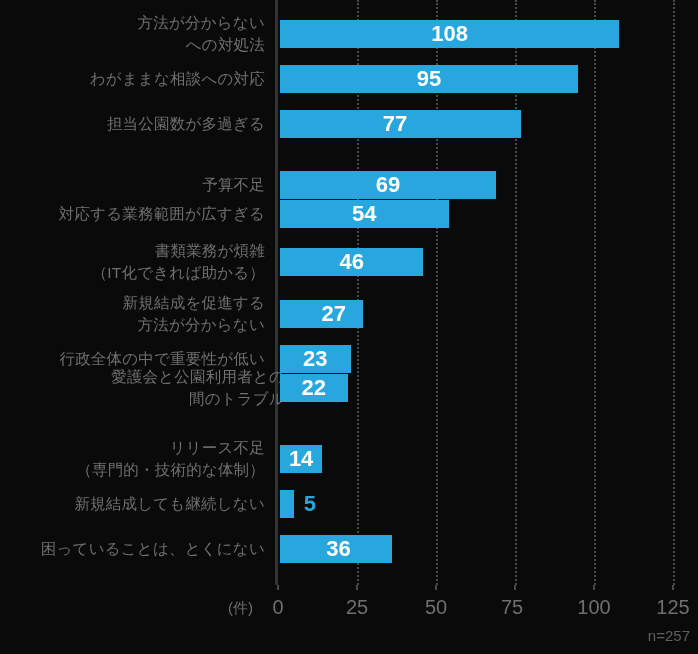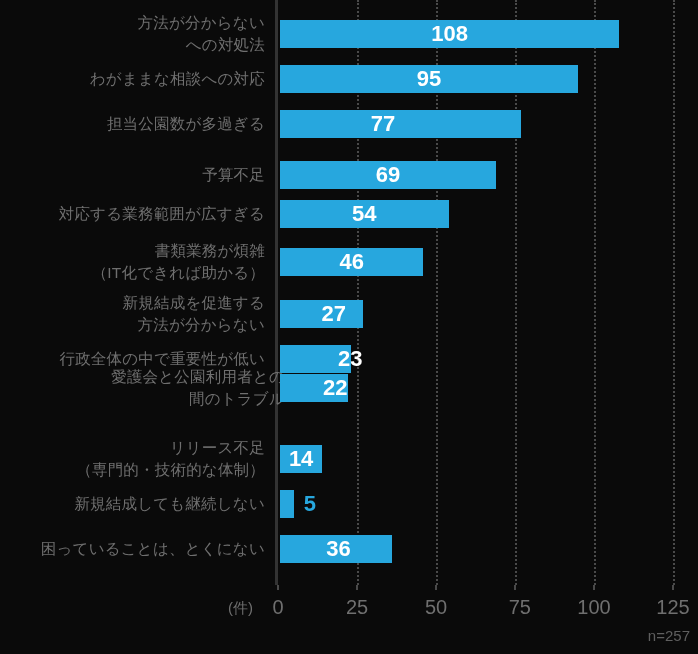--- a/index.html
+++ b/index.html
@@ -157,23 +157,23 @@
           <div class="bar-value" style="left: 280px; width: 339.28px;">108</div>
         </div>
         <div class="row" style="top: 65px;">
           <div class="cat-label">わがままな相談への対応</div>
           <div class="bar" style="width: 298.2px;"></div>
           <div class="bar-value" style="left: 280px; width: 298.2px;">95</div>
         </div>
         <div class="row" style="top: 110px;">
           <div class="cat-label">担当公園数が多過ぎる</div>
           <div class="bar" style="width: 241.32px;"></div>
-          <div class="bar-value" style="left: 284px; width: 198px; text-align: center;">77</div>
-        </div>
-        <div class="row" style="top: 161px;">
+          <div class="bar-value" style="left: 296px; width: 198px; text-align: center;">77</div>
+        </div>
+        <div class="row" style="top: 171px;">
           <div class="cat-label">予算不足</div>
           <div class="bar" style="width: 216.04px;"></div>
           <div class="bar-value" style="left: 280px; width: 216.04px; text-align: center;">69</div>
         </div>
         <div class="row" style="top: 200px;">
           <div class="cat-label">対応する業務範囲が広すぎる</div>
           <div class="bar" style="width: 168.64px;"></div>
           <div class="bar-value" style="left: 280px; width: 168.64px;">54</div>
         </div>
         <div class="row" style="top: 248px;">
@@ -184,27 +184,27 @@
         </div>
         <div class="row" style="top: 300px;">
           <div class="cat-label">新規結成を促進する
 方法が分からない</div>
           <div class="bar" style="width: 83.32px;"></div>
           <div class="bar-value" style="left: 280px; width: 83.32px; margin-left: 12px;">27</div>
         </div>
         <div class="row" style="top: 345px;">
           <div class="cat-label">行政全体の中で重要性が低い</div>
           <div class="bar" style="width: 70.68px;"></div>
-          <div class="bar-value" style="left: 280px; width: 70.68px; padding-left: 35px;">23</div>
+          <div class="bar-value" style="left: 280px; width: 70.68px;">23</div>
         </div>
         <div class="row" style="top: 374px; padding-left: 20px;">
           <div class="cat-label">愛護会と公園利用者との
 間のトラブル</div>
           <div class="bar" style="width: 67.52px;"></div>
-          <div class="bar-value" style="left: 280px; width: 67.52px; text-align: right;">22</div>
+          <div class="bar-value" style="left: 280px; width: 67.52px;">22</div>
         </div>
         <div class="row" style="top: 445px;">
           <div class="cat-label">リリース不足
 （専門的・技術的な体制）</div>
           <div class="bar" style="width: 42.24px;"></div>
           <div class="bar-value" style="left: 280px; width: 42.24px;">14</div>
         </div>
         <div class="row" style="top: 490px;">
           <div class="cat-label">新規結成しても継続しない</div>
           <div class="bar" style="width: 13.8px;"></div>
@@ -220,21 +220,21 @@
 
   <div class="x-axis">
     <div id="ticks">
         <div class="tick-mark" style="left: 277px;"></div>
         <div class="tick-label" style="left: 278px;">0</div>
         <div class="tick-mark" style="left: 356px;"></div>
         <div class="tick-label" style="left: 357px;">25</div>
         <div class="tick-mark" style="left: 435px;"></div>
         <div class="tick-label" style="left: 436px;">50</div>
         <div class="tick-mark" style="left: 514px;"></div>
-        <div class="tick-label" style="left: 491px; text-align: right;">75</div>
+        <div class="tick-label" style="left: 512px;">75</div>
         <div class="tick-mark" style="left: 593px;"></div>
         <div class="tick-label" style="left: 594px;">100</div>
         <div class="tick-mark" style="left: 672px;"></div>
         <div class="tick-label" style="left: 673px;">125</div>
       </div>
     <div class="unit-label">(件)</div>
     <div class="sample-note">n=257</div>
   </div>
 
 </div>

